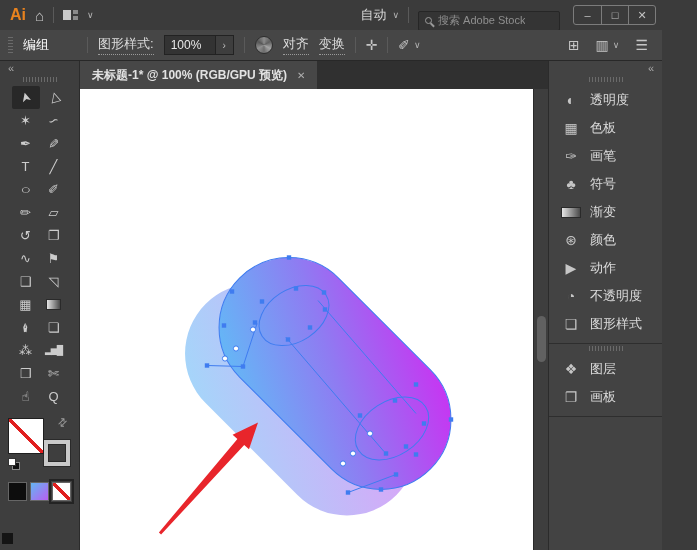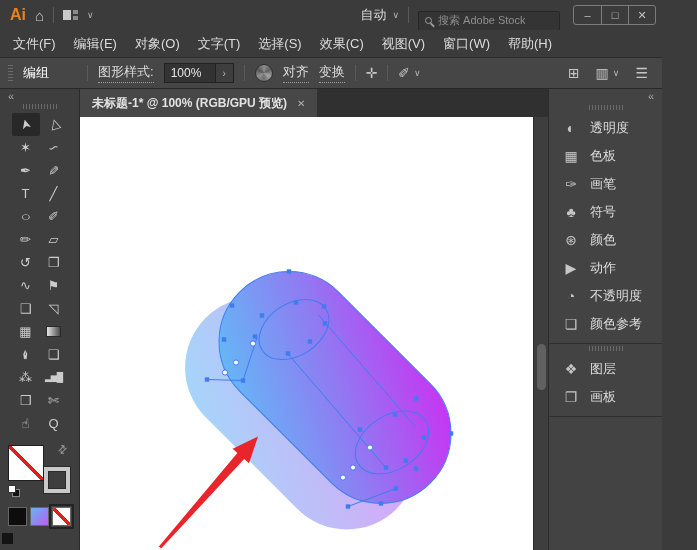--- a/index.html
+++ b/index.html
@@ -124,32 +124,20 @@
       <span class="search-ic"></span>
       <span class="search-ph">搜索 Adobe Stock</span>
     </span>
     <span class="winctl">
       <span class="wbtn">–</span>
       <span class="wbtn">□</span>
       <span class="wbtn">✕</span>
     </span>
   </div>
 
-  <div class="menubar">
-
-  <span class="menu-item">文件(F)</span>
-      <span class="menu-item">编辑(E)</span>
-      <span class="menu-item">对象(O)</span>
-      <span class="menu-item">文字(T)</span>
-      <span class="menu-item">选择(S)</span>
-      <span class="menu-item">效果(C)</span>
-      <span class="menu-item">视图(V)</span>
-      <span class="menu-item">窗口(W)</span>
-      <span class="menu-item">帮助(H)</span>
-    </div>
 
   <div class="controlbar">
     <span class="grip-v"></span>
     <span class="cb-label" style="margin-right:28px;">编组</span>
     <span class="vdiv"></span>
     <span class="cb-link">图形样式:</span>
     <span class="opacity-field">
       <span class="opacity-input">100%</span>
       <span class="opacity-btn">›</span>
     </span>
@@ -402,39 +390,43 @@
           <div class="p-item">
             <span class="p-ic">✑</span>
             <span class="p-label">画笔</span>
           </div>
 
           <div class="p-item">
             <span class="p-ic">♣</span>
             <span class="p-label">符号</span>
           </div>
 
+          <div class="p-item">
+            <span class="p-ic grad"></span>
+            <span class="p-label">渐变</span>
+          </div>
 
           <div class="p-item">
             <span class="p-ic">⊛</span>
             <span class="p-label">颜色</span>
           </div>
 
           <div class="p-item">
             <span class="p-ic">▶</span>
             <span class="p-label">动作</span>
           </div>
 
           <div class="p-item">
             <span class="p-ic">◔</span>
             <span class="p-label">不透明度</span>
           </div>
 
           <div class="p-item">
             <span class="p-ic">❏</span>
-            <span class="p-label">颜色参考</span>
+            <span class="p-label">图形样式</span>
           </div>
         </div>
       <div class="p-sep"></div>
       <div class="grip-h"></div>
       <div>
 
           <div class="p-item">
             <span class="p-ic">❖</span>
             <span class="p-label">图层</span>
           </div>

